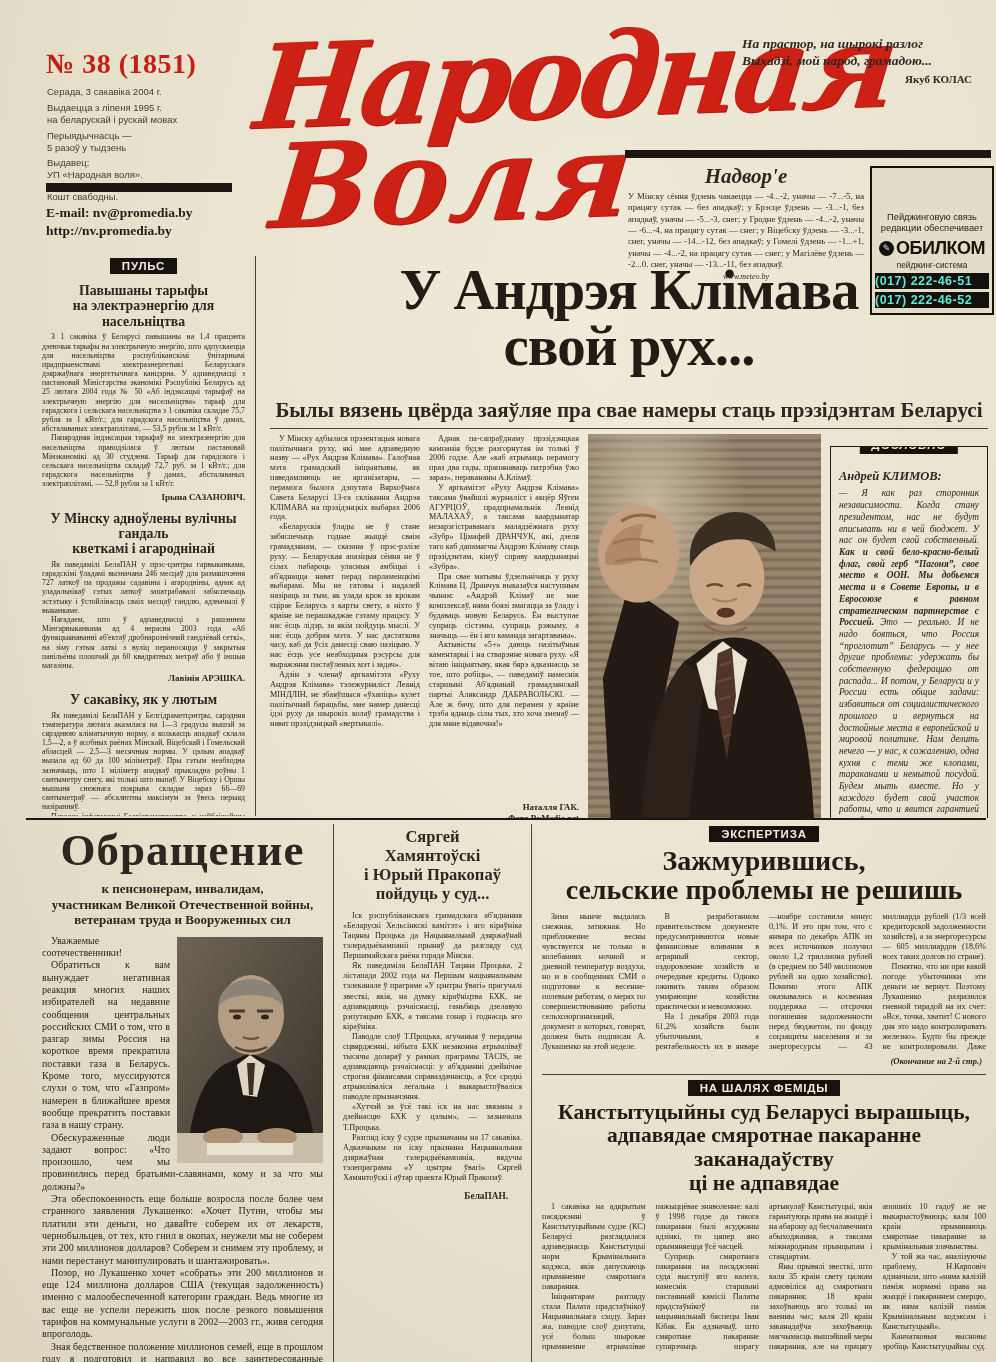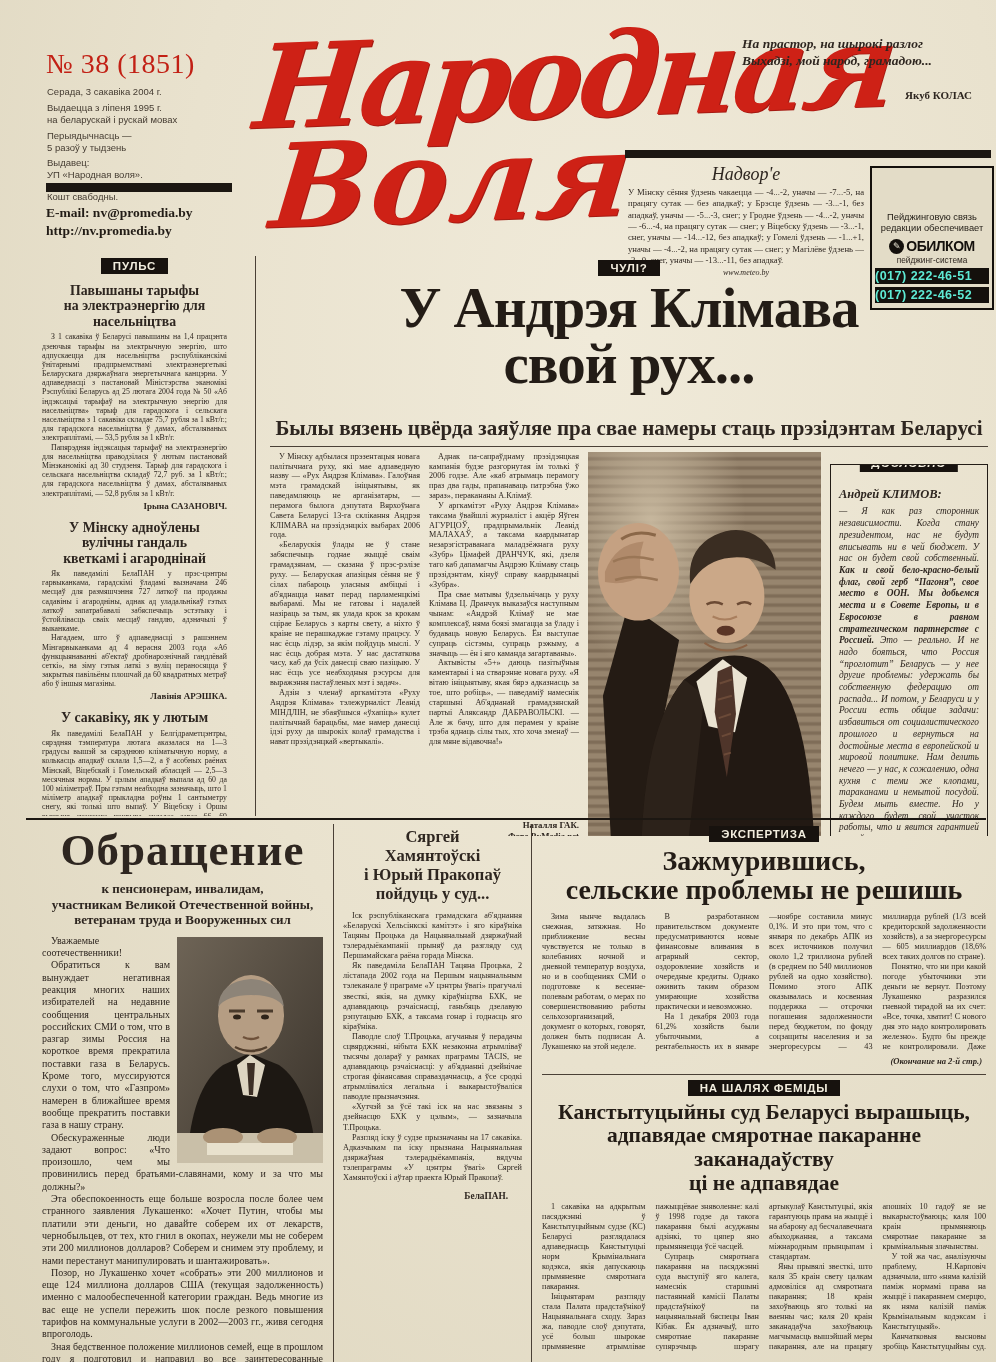--- a/index.html
+++ b/index.html
@@ -2,49 +2,49 @@
 <html><head>
 <meta charset="utf-8">
 <style>
   html,body{margin:0;padding:0;background:#b8b0a0;}
   .page{position:relative;width:996px;height:1362px;margin:0 auto;overflow:hidden;
     background:radial-gradient(ellipse at 60% 25%, #f0ead9 0%, #e9e2ce 50%, #ddd5bd 100%);
     font-family:"Liberation Serif",serif;color:#2e2620;}
   .prewrap{white-space:pre-line;}
   
   .masthead{position:relative;height:256px;}
-  .issue-no{position:absolute;left:46px;top:48px;font-size:28px;font-weight:normal;color:#c22015;letter-spacing:.5px;}
+  .issue-no{position:absolute;left:46px;top:48px;font-size:28px;font-weight:bold;color:#c22015;letter-spacing:.5px;}
   .mast-details{position:absolute;left:47px;top:86px;width:200px;font-family:"Liberation Sans",sans-serif;font-size:9.5px;line-height:1.25;color:#443b31;}
   .mast-details div{margin-bottom:4px;}
   .mast-bar-left{position:absolute;left:46px;top:183px;width:186px;height:9px;background:#1c1712;}
   .mast-email{position:absolute;left:46px;top:204px;font-weight:bold;font-size:13.5px;line-height:1.3;color:#221c16;}
   .logo1{position:absolute;left:256px;top:18px;font-family:"DejaVu Serif",serif;font-style:italic;font-weight:bold;
     font-size:116px;color:#ce2116;letter-spacing:-5px;transform:rotate(-2deg) skewX(-8deg);line-height:1;text-shadow:1px 1px 0 #a61a12;}
   .logo2{position:absolute;left:272px;top:122px;font-family:"DejaVu Serif",serif;font-style:italic;font-weight:bold;
     font-size:116px;color:#ce2116;letter-spacing:2px;transform:rotate(-2deg) skewX(-8deg);line-height:1;text-shadow:1px 1px 0 #a61a12;}
   .slogan{position:absolute;left:742px;top:36px;width:230px;font-style:italic;font-weight:bold;font-size:13.5px;line-height:1.25;}
-  .slogan-author{text-align:right;font-style:normal;font-size:11px;margin-top:19px;}
+  .slogan-author{text-align:right;font-style:normal;font-size:11px;margin-top:3px;}
   .mast-bar-right{position:absolute;left:625px;top:150px;width:366px;height:8px;background:#1c1712;}
   .weather{position:absolute;left:628px;top:164px;width:236px;}
-  .weather-title{text-align:center;font-weight:normal;font-style:italic;font-size:18px;margin-bottom:2px;}
+  .weather-title{text-align:center;font-weight:bold;font-style:italic;font-size:21px;margin-bottom:2px;}
   .weather-text{font-size:8.7px;line-height:1.3;text-align:justify;}
   .weather-link{text-align:center;font-style:italic;font-size:8px;margin-top:2px;}
   .pager{position:absolute;left:870px;top:166px;width:114px;border:2px solid #14100c;background:#e3dcc7;padding:4px 3px 5px;font-family:"Liberation Sans",sans-serif;}
   .pager-line{font-size:9.3px;text-align:center;line-height:1.2;color:#26211a;margin-top:40px;}
   .pager-brandrow{display:flex;align-items:center;justify-content:center;gap:2px;margin:4px 0 1px;}
   .pager-logo{display:inline-block;width:15px;height:15px;border-radius:50%;background:#14100c;color:#f0ead9;font-size:9px;line-height:15px;text-align:center;}
-  .pager-brand{font-weight:bold;font-size:14px;letter-spacing:-.5px;color:#14100c;}
+  .pager-brand{font-weight:bold;font-size:18px;letter-spacing:-.5px;color:#14100c;}
   .pager-sub{font-size:8.3px;text-align:center;margin-bottom:3px;}
   .pager-phone{background:#14100c;color:#5eead4;font-weight:bold;font-size:12.5px;text-align:left;padding:1px 0;margin-top:3px;letter-spacing:.5px;}
   
   .tag{display:inline-block;background:#17120e;color:#f2edde;font-family:"Liberation Sans",sans-serif;font-weight:bold;font-size:11.5px;padding:2px 12px;letter-spacing:.8px;}
   .tagwrap{text-align:center;}
   
   .toprow{position:absolute;top:256px;left:0;right:0;height:560px;display:grid;grid-template-columns:256px 1fr;}
-  .pulse{padding:0 28px 0 42px;border-right:1.2px solid #4a4036;height:560px;overflow:hidden;}
+  .pulse{padding:0 10px 0 42px;border-right:1.2px solid #4a4036;height:560px;overflow:hidden;}
   .p-title{text-align:center;font-weight:bold;font-size:13.8px;line-height:1.12;margin:9px 4px 3px;}
   .p-body{font-size:7.8px;line-height:1.18;text-align:justify;}
   .para{margin:0;text-indent:9px;}
   .byline{text-align:right;font-weight:bold;font-size:9px;margin-top:3px;}
   .lead{padding:2px 8px 0 14px;}
   .lead-headline{text-align:center;font-weight:bold;font-size:57px;line-height:.98;letter-spacing:-1px;color:#231c16;margin:4px 0 8px;}
   .lead-subhead{text-align:center;font-weight:bold;font-size:21px;margin-bottom:5px;margin-top:24px;}
   .lead-cols{display:grid;grid-template-columns:150px 150px 1fr 158px;gap:9px;height:384px;overflow:hidden;border-top:1px solid #4a4036;padding-top:5px;}
   .lead-col{font-size:8.2px;line-height:1.2;text-align:justify;overflow:hidden;}
   .lead-col2wrap{display:flex;flex-direction:column;overflow:hidden;}
@@ -159,23 +159,20 @@
         <div class="p-body">
             <p class="para">Як паведамілі БелаПАН у Белгідраметцэнтры, сярэдняя тэмпература лютага аказалася на 1—3 градусы вышэй за сярэднюю кліматычную норму, а колькасць ападкаў склала 1,5—2, а ў асобных раёнах Мінскай, Віцебскай і Гомельскай абласцей — 2,5—3 месячныя нормы. У цэлым ападкаў выпала ад 60 да 100 міліметраў. Пры гэтым неабходна зазначыць, што 1 міліметр ападкаў прыкладна роўны 1 сантыметру снегу, які толькі што выпаў. У Віцебску і Оршы вышыня снежнага покрыва складае зараз 66—69 сантыметраў — абсалютны максімум за ўвесь перыяд назіранняў.</p>
             <p class="para">Паводле інфармацыі Белгідраметцэнтра, у найбліжэйшы час, нягледзячы на пачатак вясны, чакаецца паніжэнне тэмпературы. З сакавіка з паўночнага захаду прыйдзе цыклон, які прынясе снегапады і мяцеліцу. 3 сакавіка на працягу сутак 2—7, па поўначы да 11 градусаў марозу, у ноч на 4 сакавіка 10—15, месцамі да мінус 20, удзень ад 3 да 8 градусаў марозу.</p>
           </div>
 
       </div>
 
     </div>
 
     <div class="lead">
-      <div class="tagwrap">
-        <span class="tag">ЧУЛІ?</span>
-      </div>
       <div class="lead-headline prewrap">У Андрэя Клімава
 свой рух...</div>
       <div class="lead-subhead">Былы вязень цвёрда заяўляе пра свае намеры стаць прэзідэнтам Беларусі</div>
       <div class="lead-cols">
         <div class="lead-col">
             <p class="para">У Мінску адбылася прэзентацыя новага палітычнага руху, які мае адпаведную назву — «Рух Андрэя Клімава». Галоўная мэта грамадскай ініцыятывы, як паведамляюць не арганізатары, — перамога былога дэпутата Вярхоўнага Савета Беларусі 13-га склікання Андрэя КЛІМАВА на прэзідэнцкіх выбарах 2006 года.</p>
             <p class="para">«Беларускія ўлады не ў стане забяспечыць годнае жыццё сваім грамадзянам, — сказана ў прэс-рэлізе руху. — Беларуская апазіцыя сёння не ў сілах пабароць уласныя амбіцыі і аб'яднацца нават перад парламенцкімі выбарамі. Мы не гатовы і надалей назіраць за тым, як улада крок за крокам сцірае Беларусь з карты свету, а ніхто ў краіне не перашкаджае гэтаму працэсу. У нас ёсць лідэр, за якім пойдуць мыслі. У нас ёсць добрая мэта. У нас дастаткова часу, каб да ўсіх данесці сваю пазіцыю. У нас ёсць усе неабходныя рэсурсы для выражэння пастаўленых мэт і задач».</p>
             <p class="para">Адзін з членаў аргкамітэта «Руху Андрэя Клімава» тэлежурналіст Леанід МІНДЛІН, не збаяўшыся «ўхапіць» кулет палітычнай барацьбы, мае намер данесці ідэі руху да шырокіх колаў грамадства і нават прэзідэнцкай «вертыкалі».</p>
           </div>
         <div class="lead-col lead-col2wrap">

